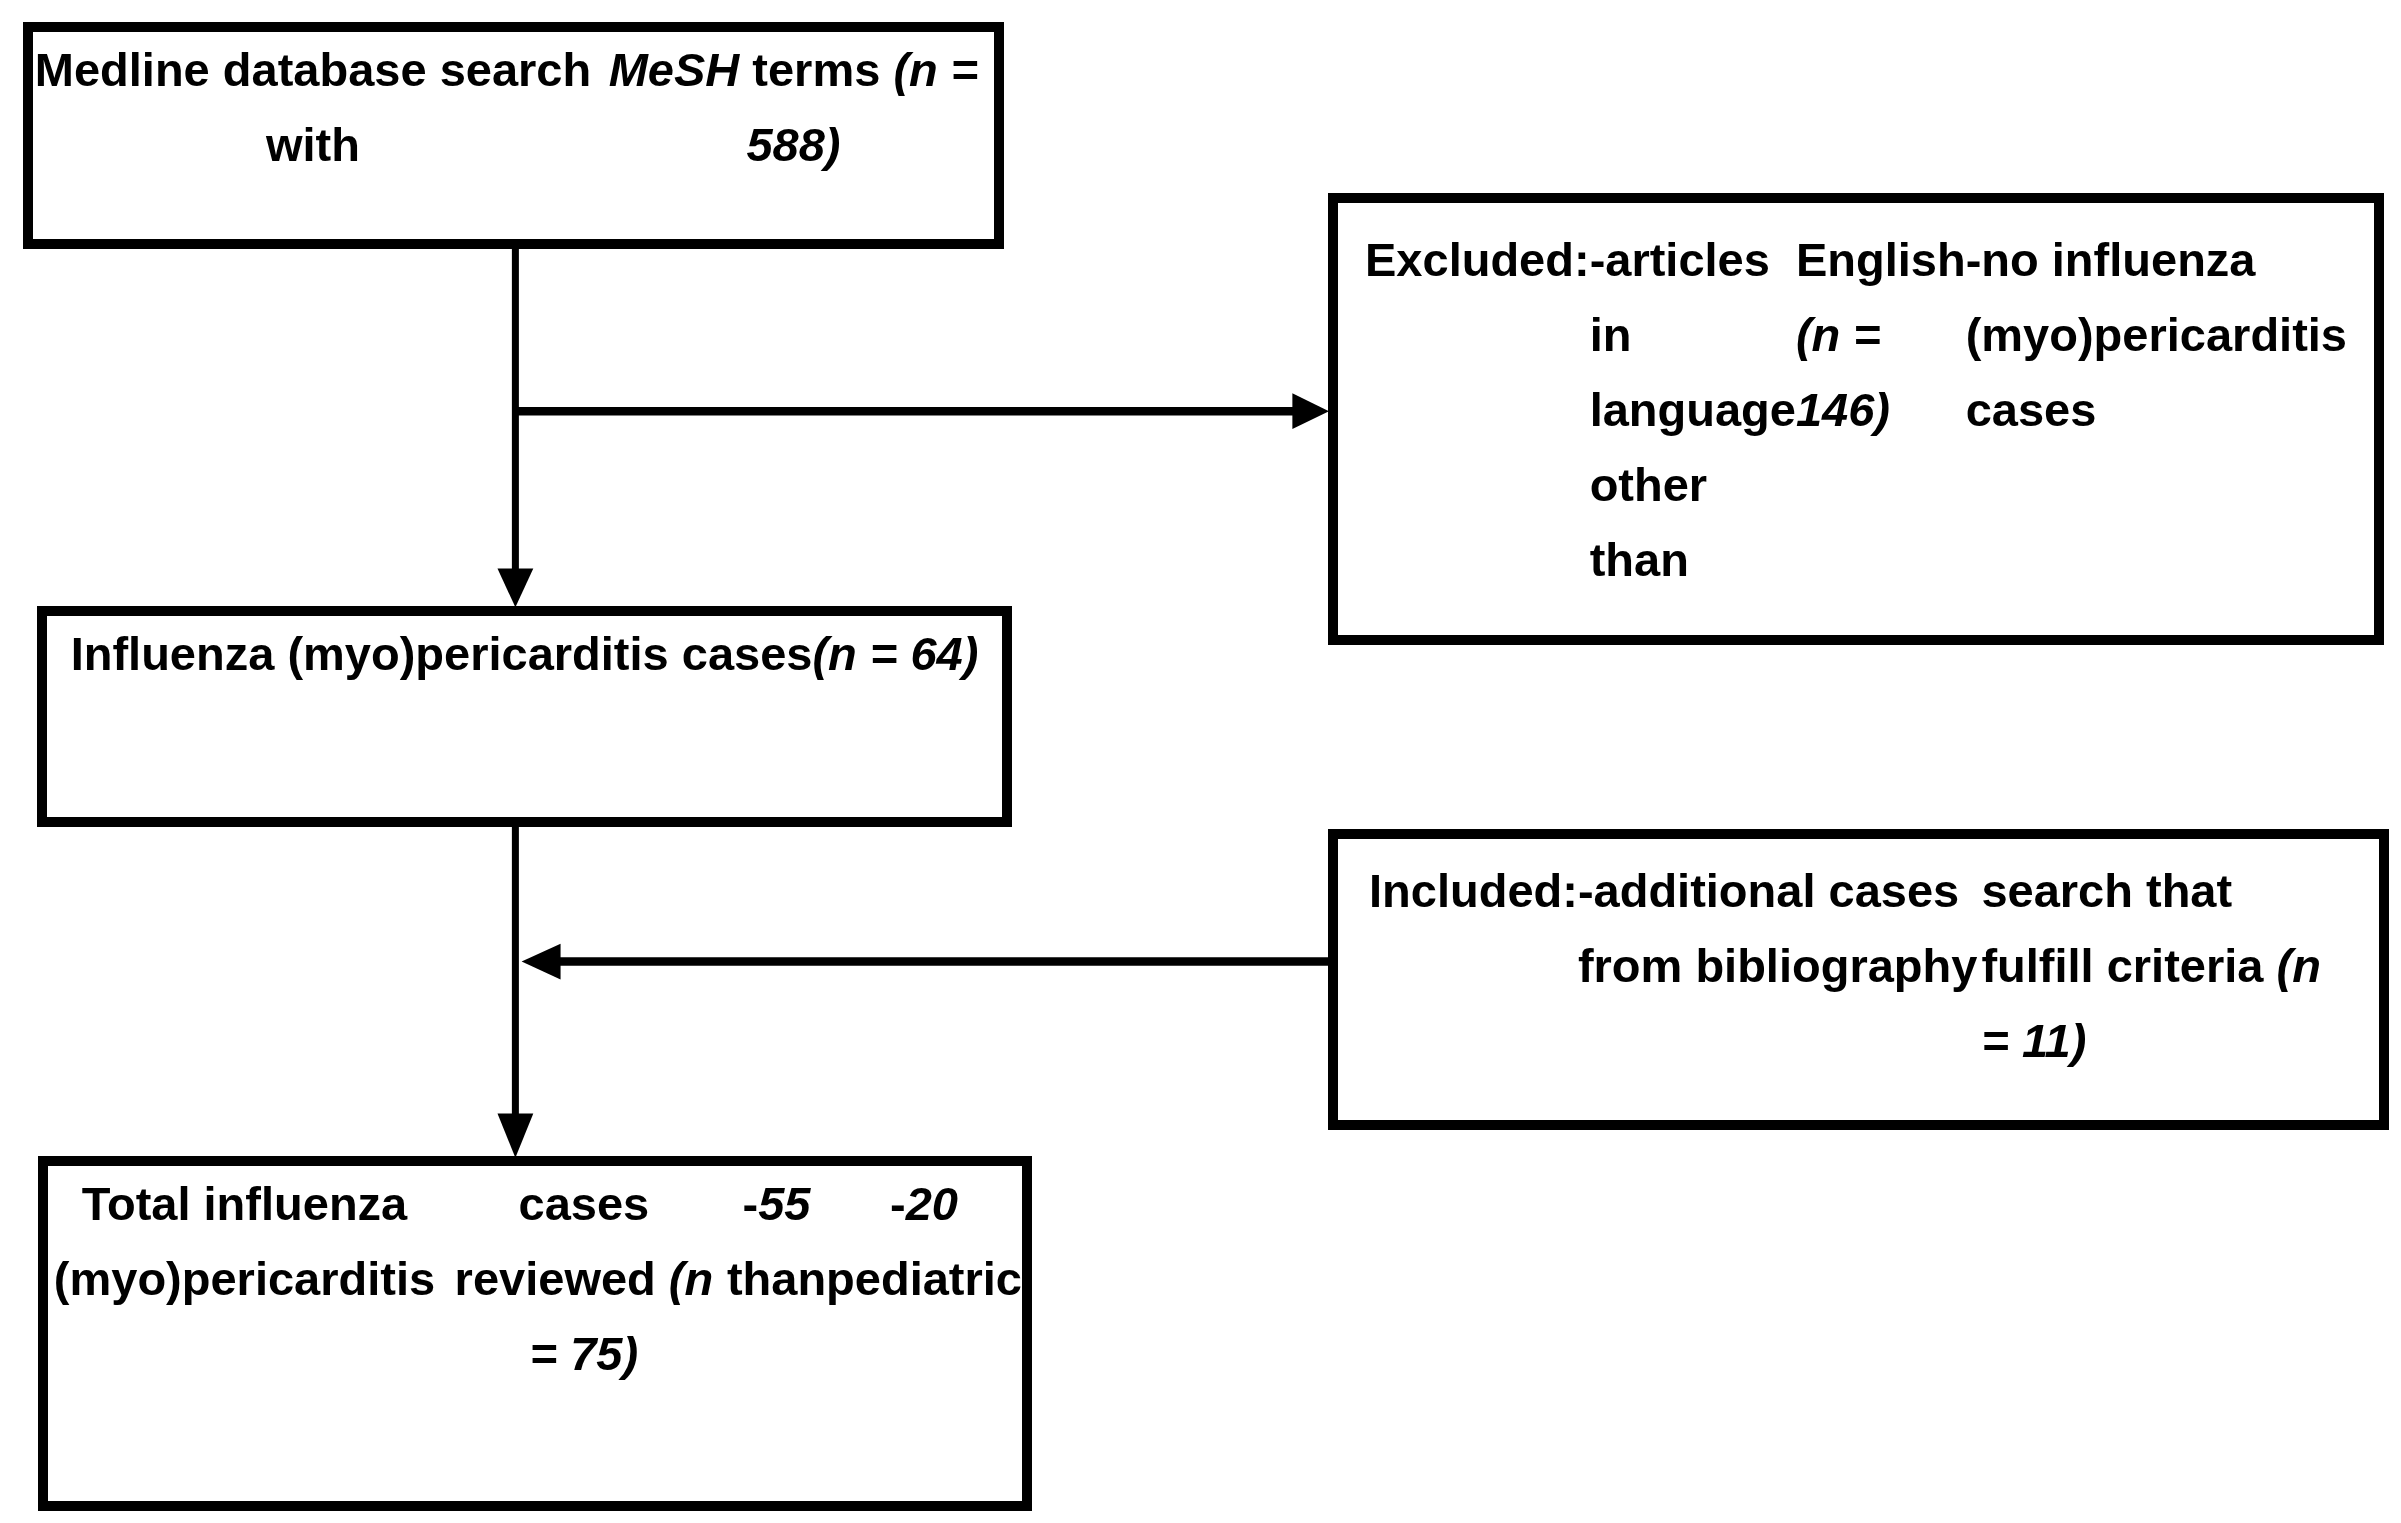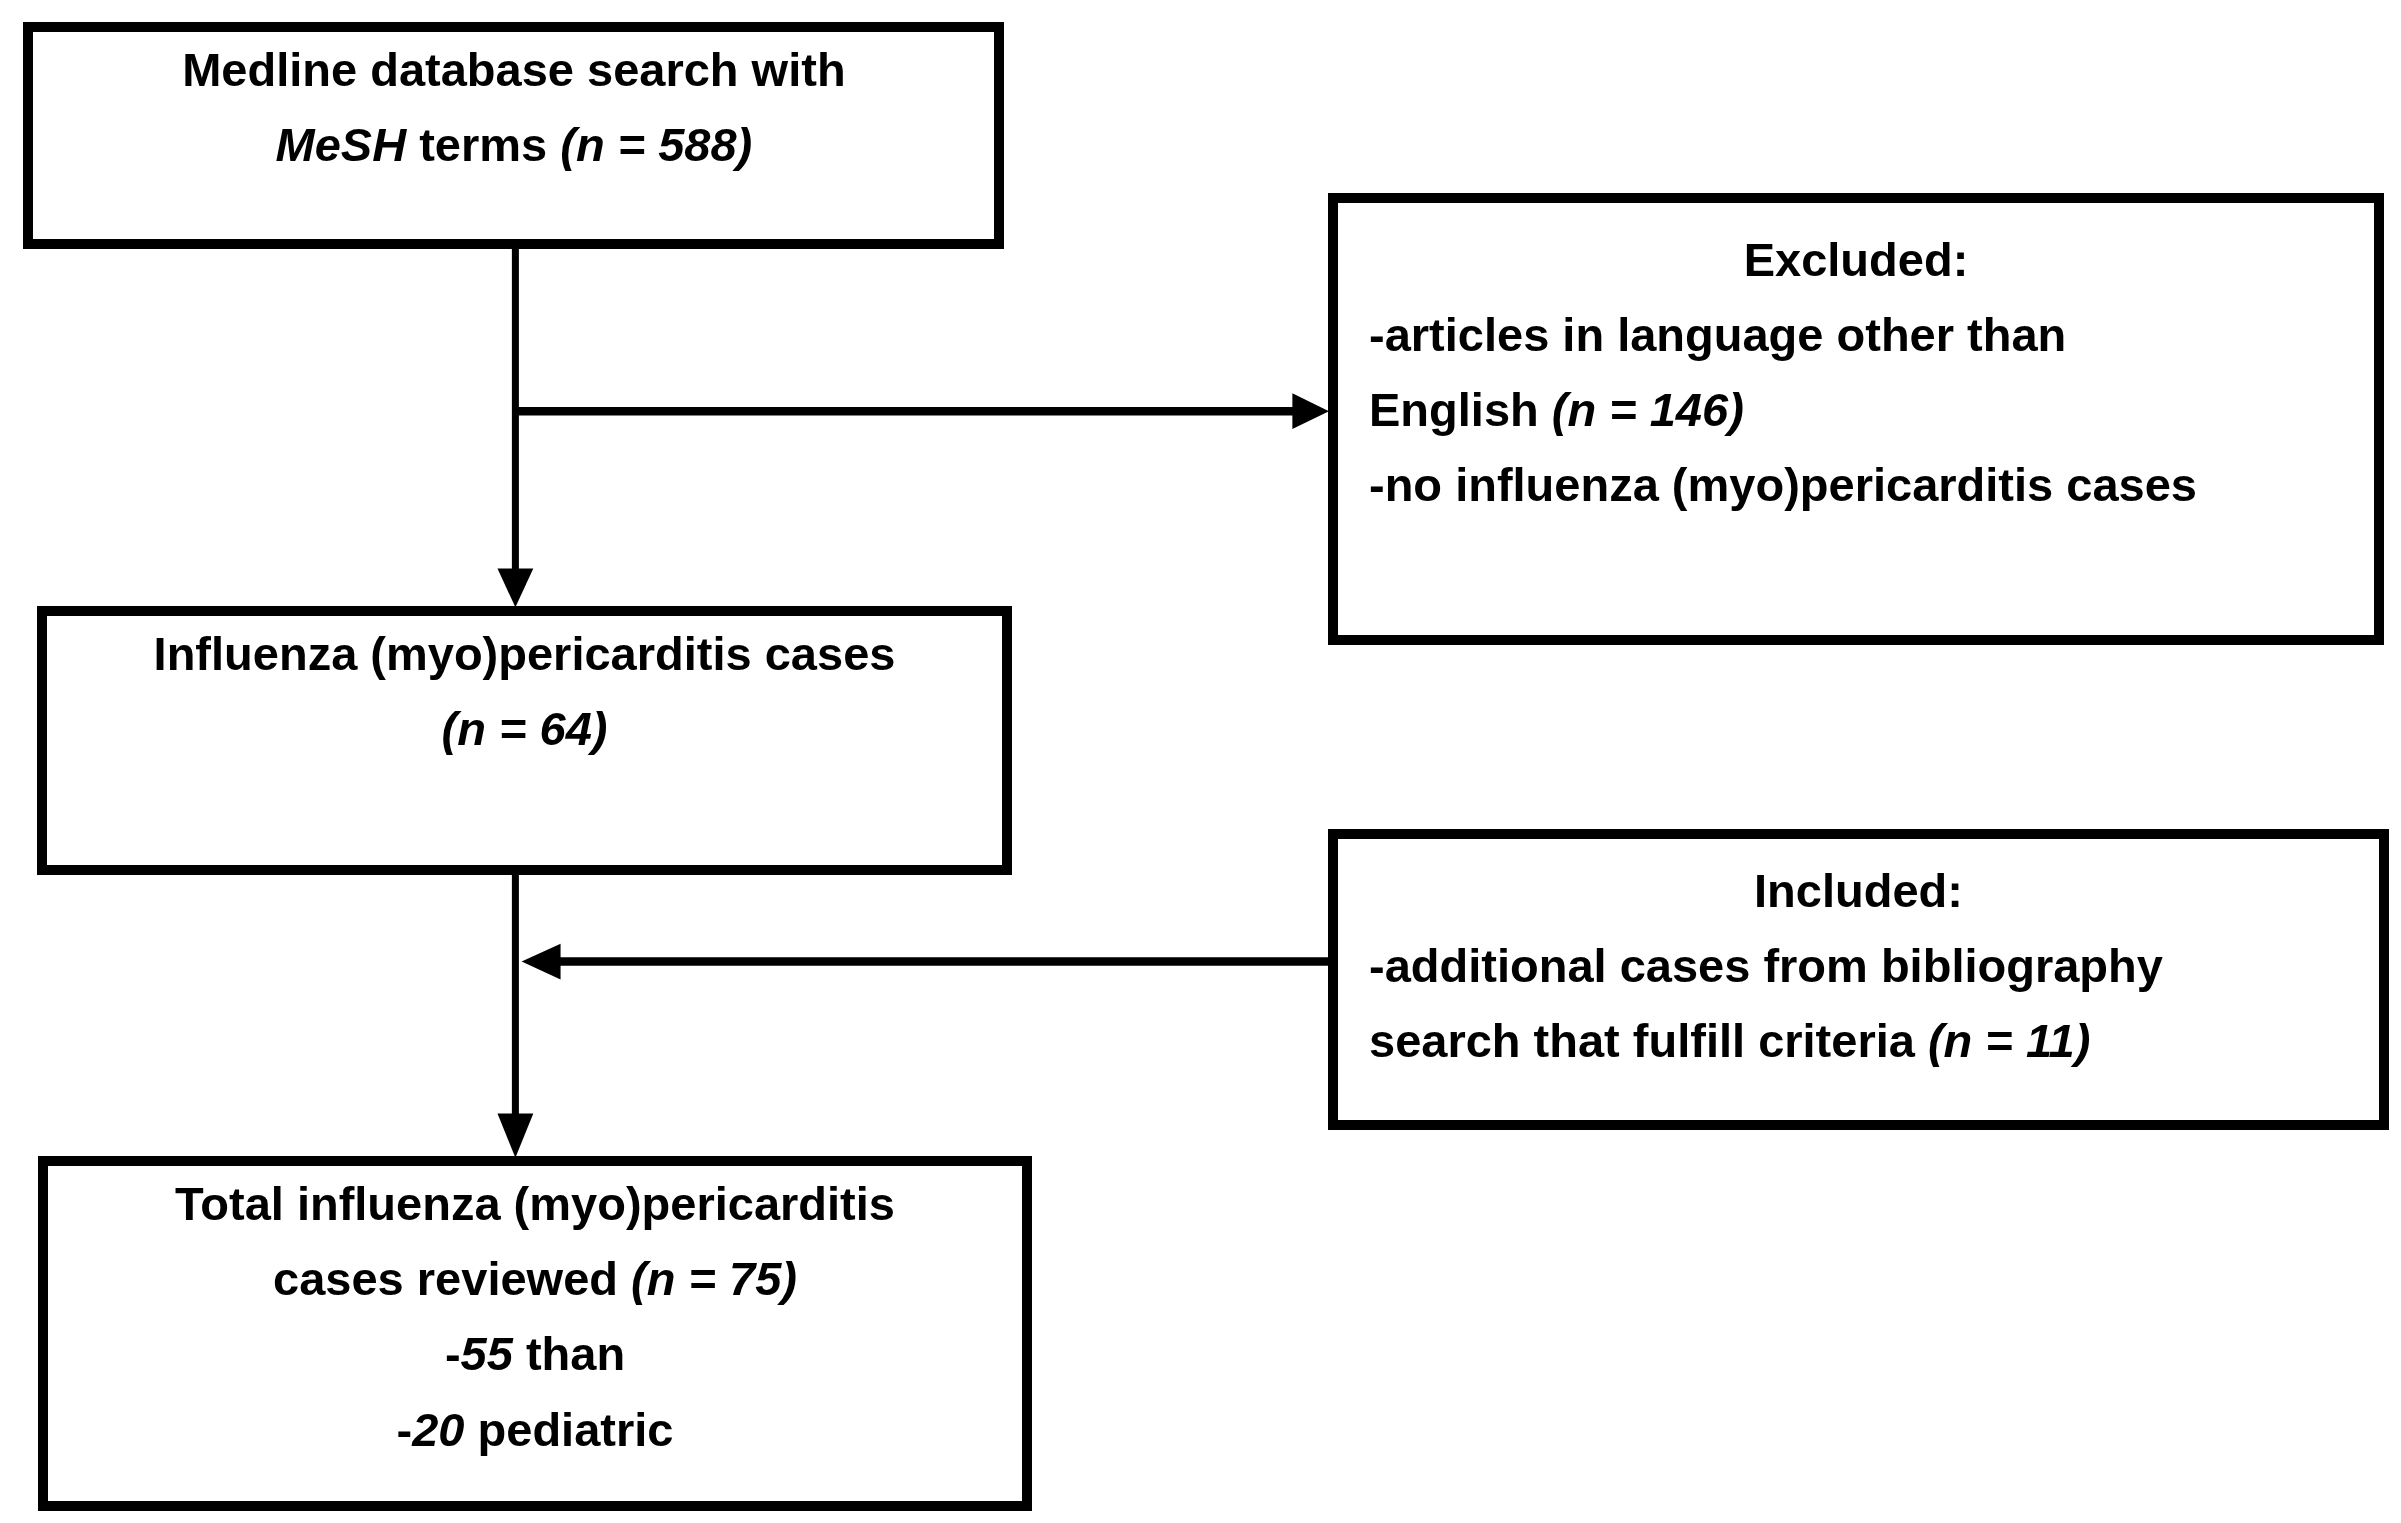--- a/index.html
+++ b/index.html
@@ -13,27 +13,27 @@
     font-weight: 700;
     font-size: 47px;
     line-height: 1.6;
   }
   .box {
     position: absolute;
     border: 10px solid #000000;
     background: #ffffff;
     box-sizing: border-box;
   }
-  .vcenter { display: flex; flex-direction: column; }
+  .vcenter { display: flex; flex-direction: row; justify-content: center; }
   .tcenter { text-align: center; }
   .tleft   { text-align: left; }
   .it      { font-style: italic; }
   #connectors { position: absolute; left: 0; top: 0; }
   #box-medline   { left: 23.4px;   top: 22px;   width: 981px; height: 227px; }
-  #box-influenza { left: 37px;   top: 606px;  width: 975px; height: 269px; }
+  #box-influenza { left: 37px;   top: 606px;  width: 975px; height: 221px; }
   #box-excluded  { left: 1328px; top: 193px;  width: 1056px; height: 452px; padding: 18.7px 31px; }
   #box-included  { left: 1328px; top: 829px; width: 1061px; height: 301px; padding: 14px 31px; }
   #box-total     { left: 30px;   top: 1156px; width: 994px; height: 355px; margin-left: 8px; }
 </style>
 </head>
 <body>
 
 <div id="canvas">
 
   <svg id="connectors" width="2401" height="1523" viewBox="0 0 3084 1956">

